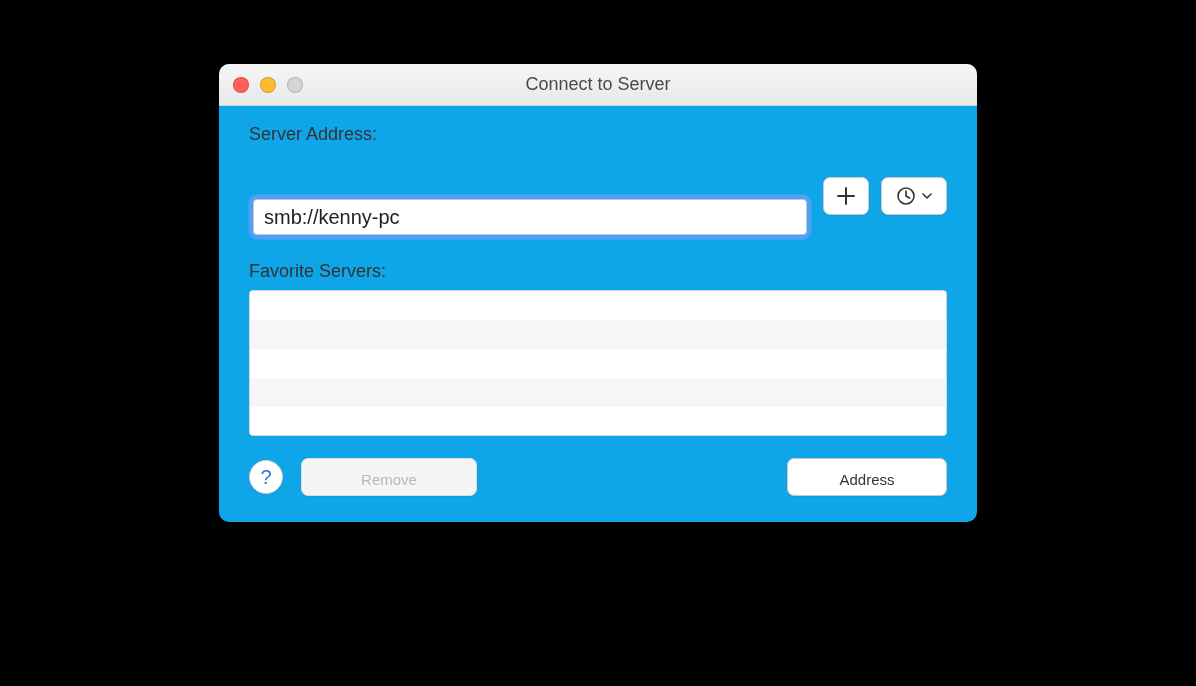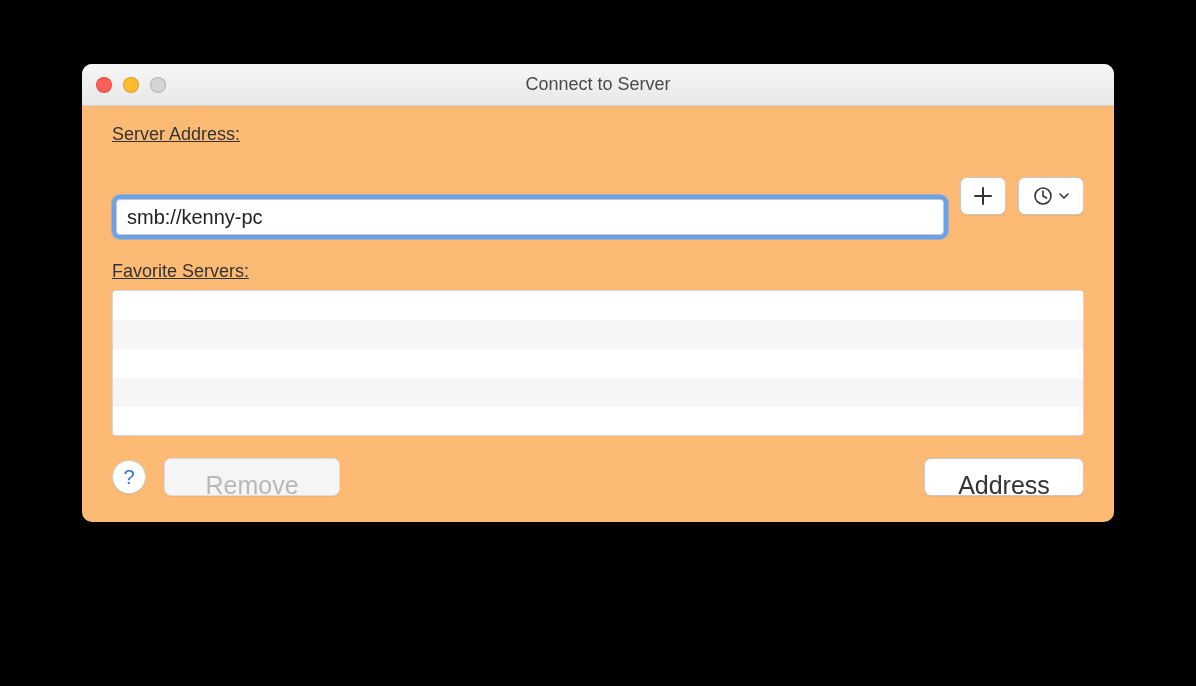--- a/index.html
+++ b/index.html
@@ -7,22 +7,22 @@
       background: #000;
       width: 1196px;
       height: 686px;
       font-family: -apple-system, "Helvetica Neue", Helvetica, Arial, sans-serif;
       display: flex;
       align-items: flex-start;
       justify-content: center;
       padding-top: 64px;
     }
     .window {
-      width: 1032px;
-      background: #fdba74;
+      width: 758px;
+      background: #0ea5e9;
       border-radius: 10px;
       box-shadow: 0 30px 60px rgba(0,0,0,0.55), 0 0 0 1px rgba(0,0,0,0.12);
       overflow: hidden;
     }
     .titlebar {
       height: 42px;
       background: linear-gradient(#f6f6f6, #e8e8e8);
       border-bottom: 1px solid #d0d0d0;
       position: relative;
       display: flex;
@@ -51,21 +51,20 @@
       color: #4a4a4a;
       font-weight: 400;
     }
     .content {
       padding: 18px 30px 26px 30px;
     }
     .label {
       font-size: 18px;
       color: #333;
       margin-bottom: 8px;
-      text-decoration: underline;
     }
     .address-row {
       display: flex;
       align-items: center;
       gap: 12px;
       margin-bottom: 22px;
     }
     .focus-ring {
       flex: 1;
       border-radius: 8px;
@@ -135,21 +134,21 @@
       color: #2b72d6;
       font-weight: 500;
     }
     .btn {
       height: 38px;
       min-width: 160px;
       padding: 12px 22px;
       border-radius: 7px;
       border: 1px solid #c8c8c8;
       background: #fff;
-      font-size: 25px;
+      font-size: 15px;
       color: #333;
       box-shadow: 0 1px 1px rgba(0,0,0,0.06);
       cursor: pointer;
     }
     .btn.remove {
       min-width: 176px;
       color: #b8b8b8;
       border-color: #dcdcdc;
       background: #f5f5f5;
       cursor: default;

